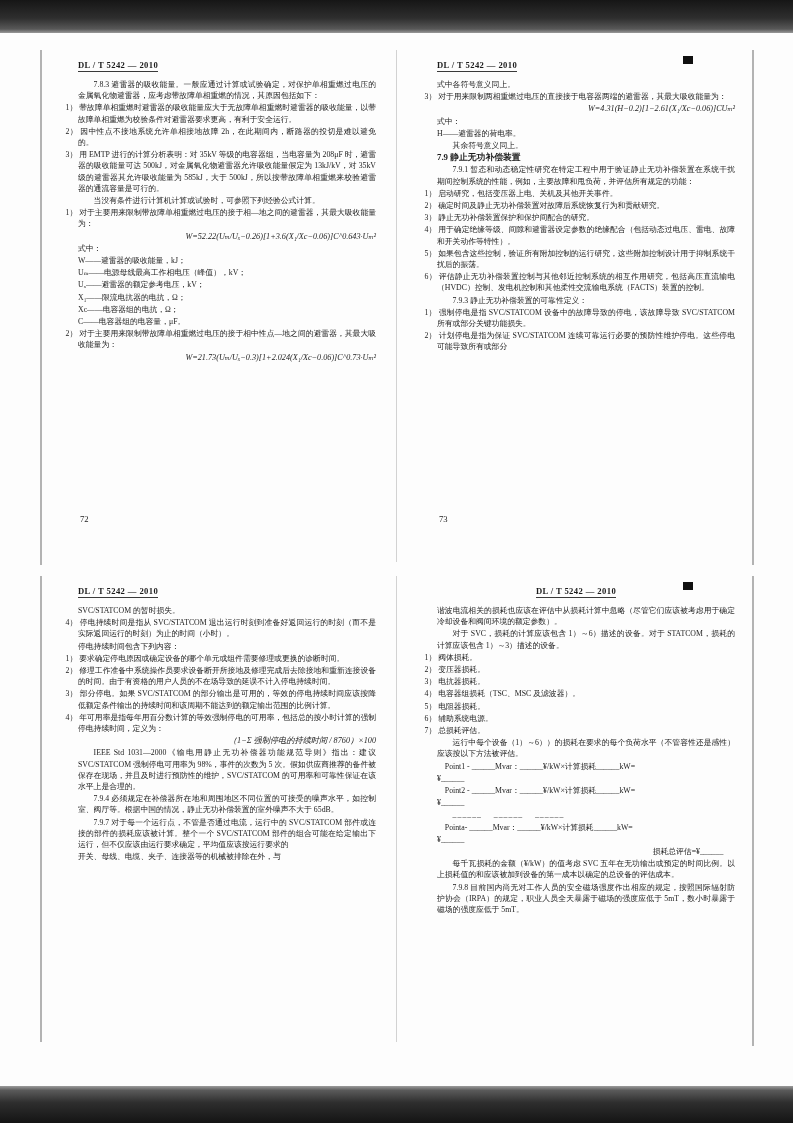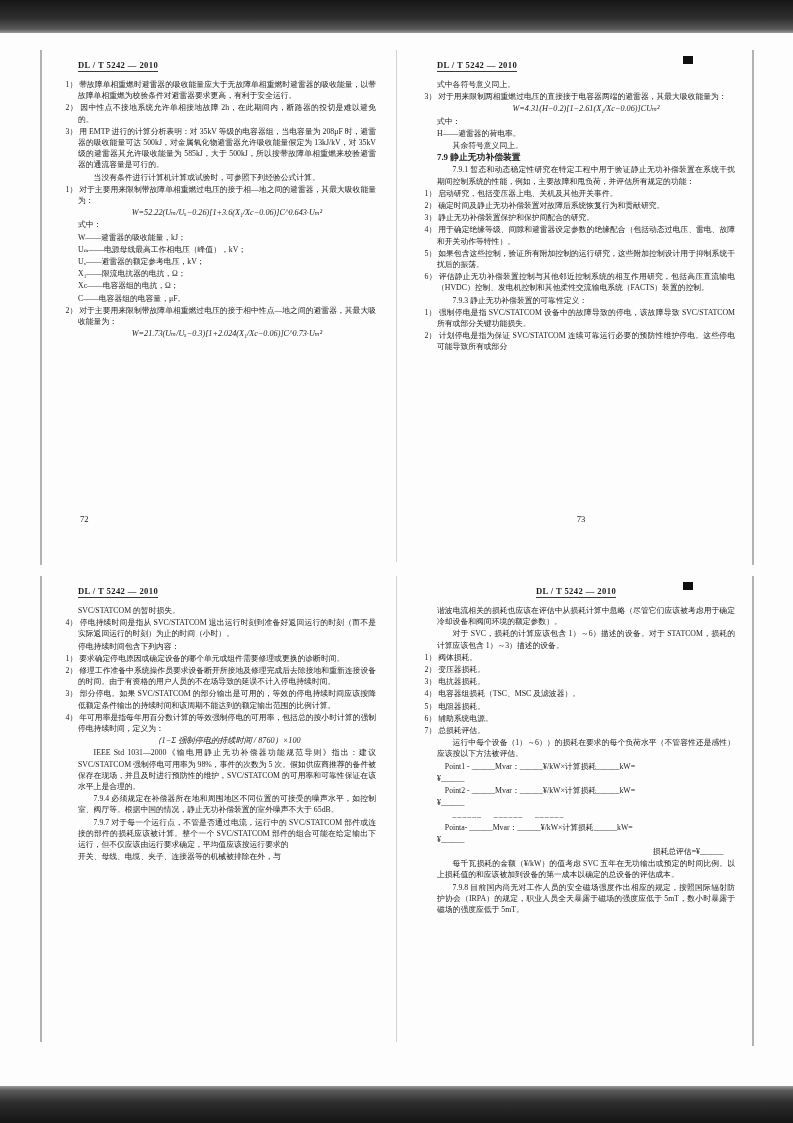--- a/index.html
+++ b/index.html
@@ -41,51 +41,52 @@
   .page-body {
     padding:3px 18px 0 38px;
     font-size:7.8px; line-height:11.2px;
     text-align:justify; overflow:hidden;
   }
   .page-body p { margin:0 0 1px; }
   .b-p   { text-indent:2em; }
   .b-p0  { text-indent:0; }
   .b-c   { margin-left:1em; text-indent:0; }
   .b-li  { margin-left:2.6em; text-indent:-1.6em; }
-  .b-f   { text-align:center; text-indent:0; font-style:italic; margin:3px 0; font-size:8.2px; }
+  .b-f   { text-align:right; text-indent:0; font-style:italic; margin:3px 0; font-size:8.2px; }
   .b-h   { text-align:left; text-indent:0; font-weight:bold; font-size:8.8px; margin:6px 0 5px; }
   .b-w   { text-indent:0; }
   .b-w2  { margin-left:1.3em; text-indent:0; }
   .b-pt  { text-indent:1em; white-space:pre-wrap; }
   .b-pt2 { text-indent:0; white-space:pre-wrap; }
   .b-dots{ text-indent:2em; white-space:pre-wrap; letter-spacing:1px; }
   .b-r   { text-align:right; text-indent:0; padding-right:1.5em; }
 
   .page-num { font-size:8.6px; padding:6px 18px 0 40px; }
-  .page-num.num-right { text-align:center; padding-right:30px; }
+  .page-num.num-right { text-align:left; padding-right:30px; }
 </style>
 </head>
 <body>
 
 <div class="canvas">
 
   <div class="band top"></div>
 
   <div class="edge v" style="left:40px; top:50px; height:515px;"></div>
   <div class="edge v" style="left:40px; top:576px; height:466px;"></div>
   <div class="edge v" style="left:752px; top:50px; height:515px;"></div>
   <div class="edge v" style="left:752px; top:576px; height:470px;"></div>
   <div class="edge v gutter" style="left:396px; top:50px; height:512px;"></div>
   <div class="edge v gutter" style="left:396px; top:576px; height:466px;"></div>
 
   <div class="page tl">
     <div class="page-header">
       <span class="hdr-text">DL / T 5242 — 2010</span>
     </div>
     <div class="page-body" style="height:432px;">
+        <p class="b-p">7.8.3 避雷器的吸收能量。一般应通过计算或试验确定，对保护单相重燃过电压的金属氧化物避雷器，应考虑带故障单相重燃的情况，其原因包括如下：</p>
         <p class="b-li">1） 带故障单相重燃时避雷器的吸收能量应大于无故障单相重燃时避雷器的吸收能量，以带故障单相重燃为校验条件对避雷器要求更高，有利于安全运行。</p>
         <p class="b-li">2） 因中性点不接地系统允许单相接地故障 2h，在此期间内，断路器的投切是难以避免的。</p>
         <p class="b-li">3） 用 EMTP 进行的计算分析表明：对 35kV 等级的电容器组，当电容量为 208μF 时，避雷器的吸收能量可达 500kJ，对金属氧化物避雷器允许吸收能量假定为 13kJ/kV，对 35kV 级的避雷器其允许吸收能量为 585kJ，大于 500kJ，所以按带故障单相重燃来校验避雷器的通流容量是可行的。</p>
         <p class="b-p">当没有条件进行计算机计算或试验时，可参照下列经验公式计算。</p>
         <p class="b-li">1） 对于主要用来限制带故障单相重燃过电压的接于相—地之间的避雷器，其最大吸收能量为：</p>
         <p class="b-f">W=52.22(Uₘ/Uₓ−0.26)[1+3.6(X₁/Xc−0.06)]C^0.643·Uₘ²</p>
         <p class="b-w">式中：</p>
         <p class="b-w2">W——避雷器的吸收能量，kJ；</p>
         <p class="b-w2">Uₘ——电源母线最高工作相电压（峰值），kV；</p>
         <p class="b-w2">Uₓ——避雷器的额定参考电压，kV；</p>

